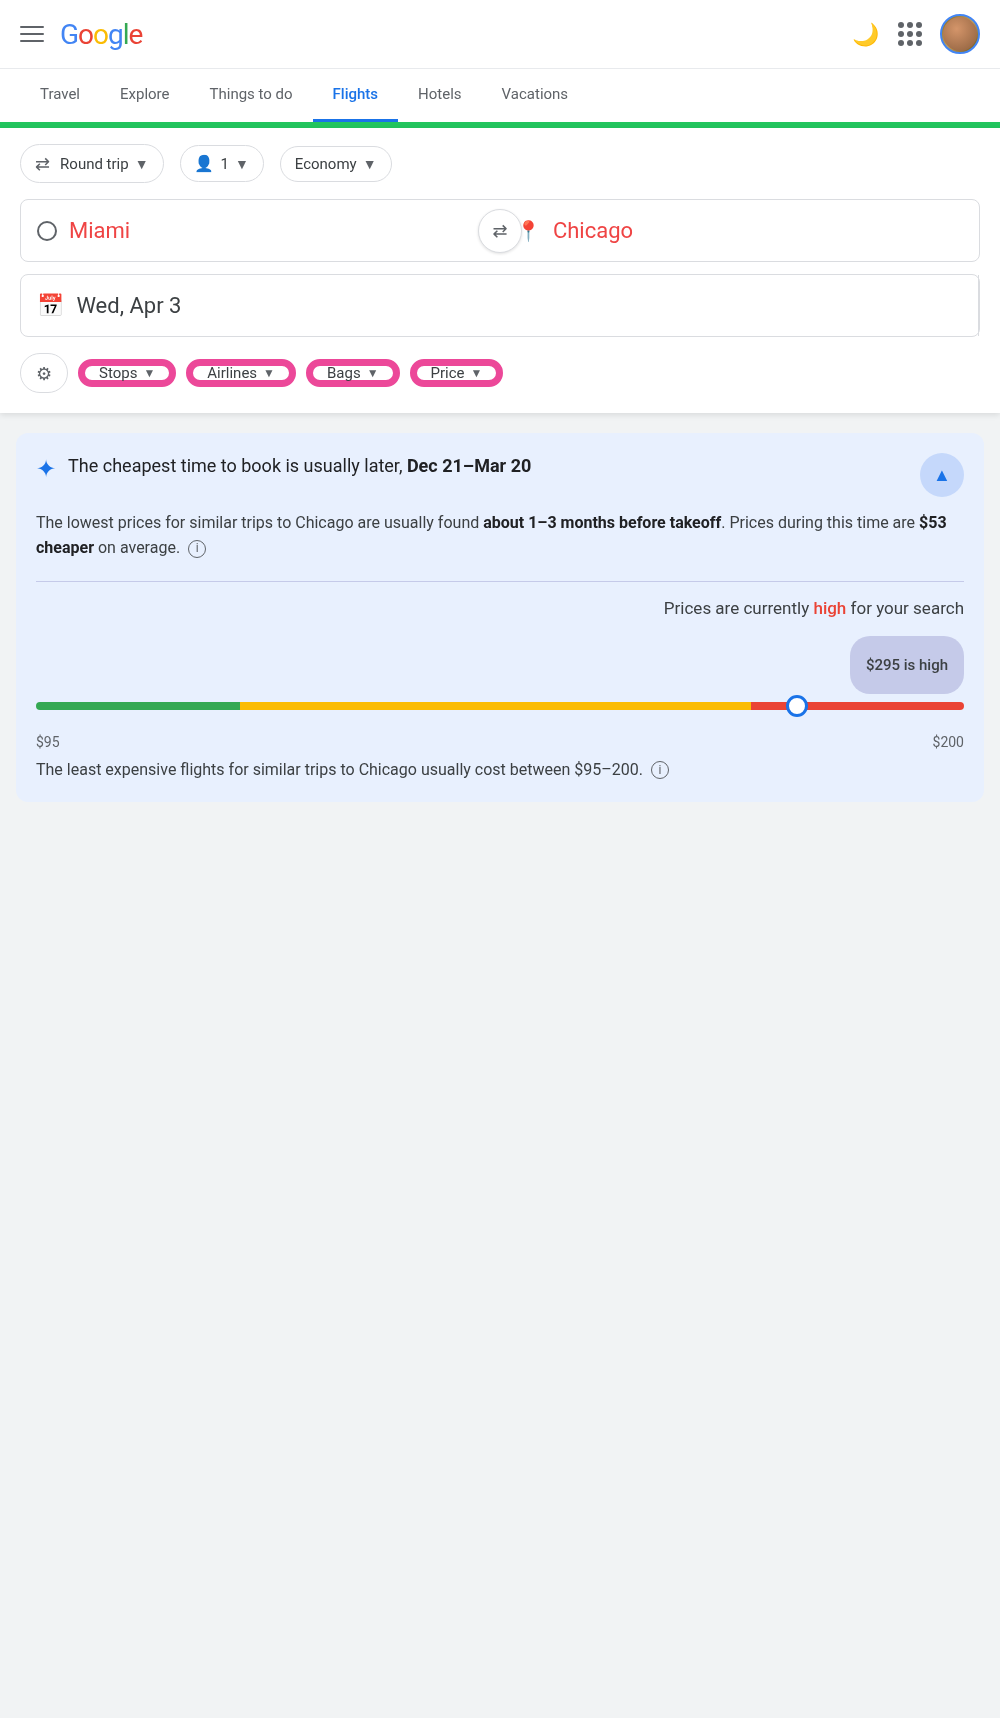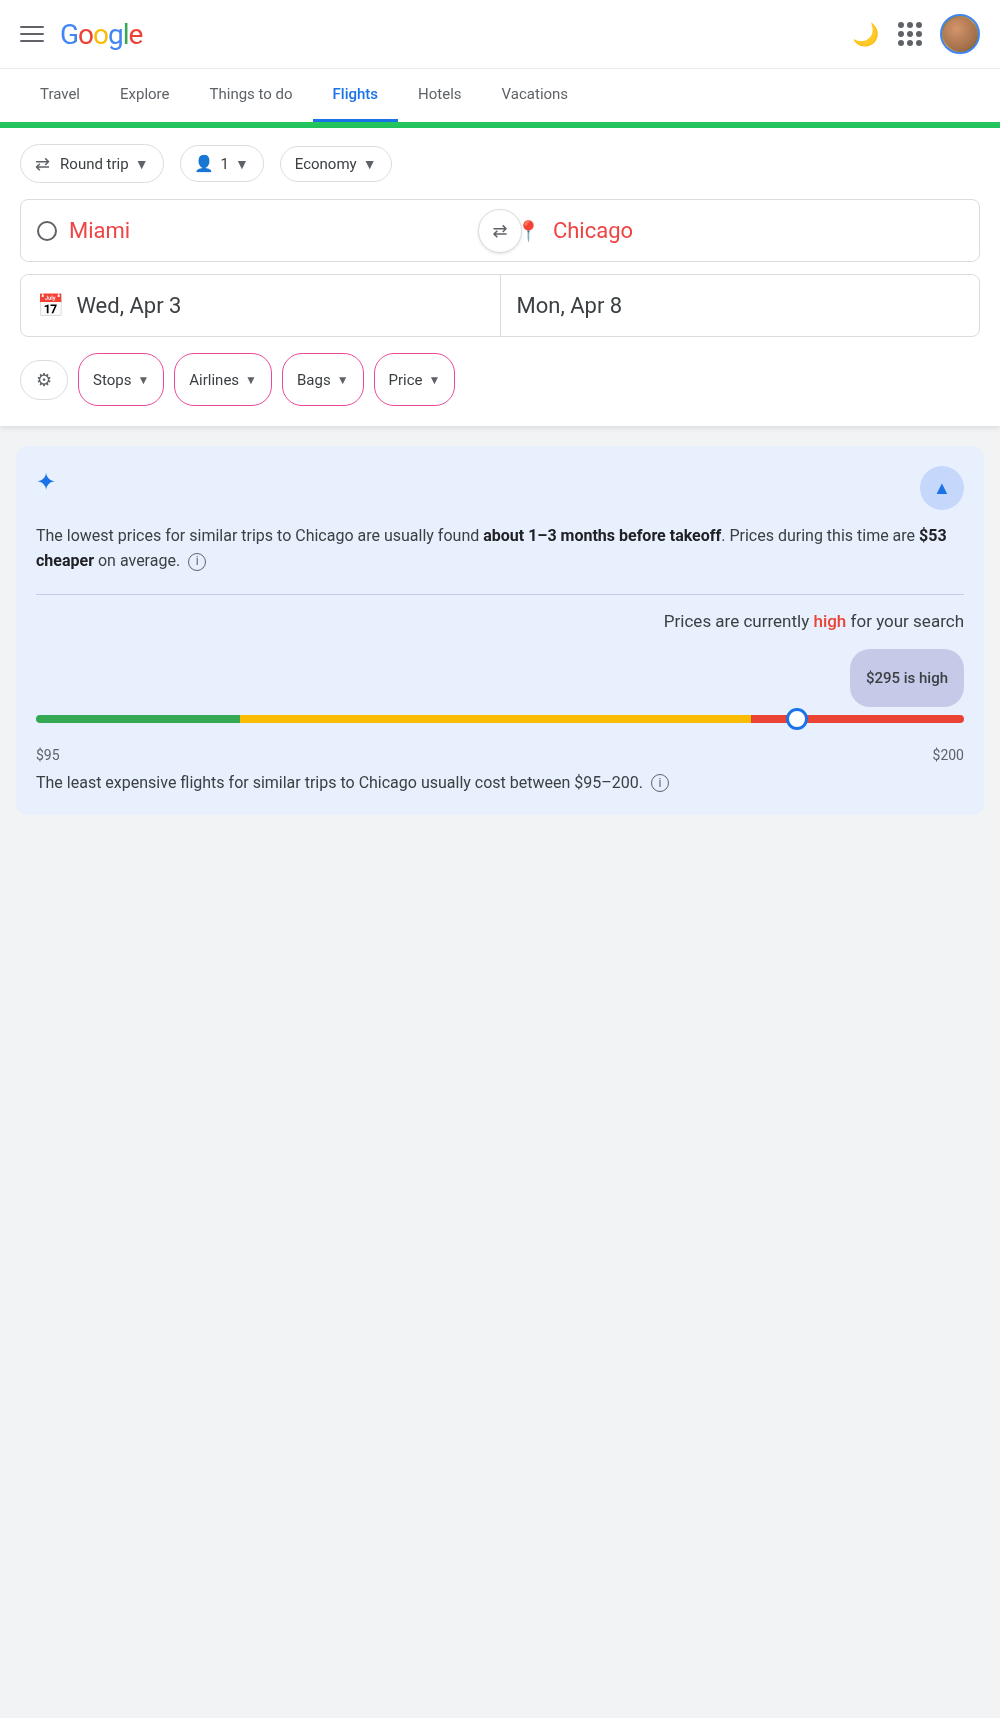--- a/index.html
+++ b/index.html
@@ -254,22 +254,22 @@
       display: flex;
       align-items: center;
       justify-content: center;
       cursor: pointer;
       flex-shrink: 0;
       background: #fff;
       font-size: 18px;
       color: #5f6368;
     }
     .filter-btn {
-      height: 53px;
-      border: 1px solid #ec4899;
+      height: 28px;
+      border: 7px solid #ec4899;
       border-radius: 20px;
       display: flex;
       align-items: center;
       gap: 6px;
       padding: 0 14px;
       cursor: pointer;
       flex-shrink: 0;
       background: #fff;
       font-size: 15px;
       color: #3c4043;
@@ -515,23 +515,20 @@
       <span class="location-pin">📍</span>
       <span class="location-text">Chicago</span>
     </div>
   </div>
 
   <div class="date-row">
     <div class="date-field">
       <span class="calendar-icon">📅</span>
       <span class="date-text">Wed, Apr 3</span>
     </div>
-    <div class="date-field">
-      <span class="date-text">Mon, Apr 8</span>
-    </div>
   </div>
 
   <div class="filter-row">
     <div class="filter-btn-icon">
       <span>⚙</span>
     </div>
     <div class="filter-btn">
       <span>Stops</span>
       <span class="filter-chevron">▼</span>
     </div>
@@ -549,20 +546,23 @@
     </div>
   </div>
 
 </div>
 
 <div class="info-card">
 
   <div class="info-header">
     <div class="info-title-row">
       <span class="sparkle-icon">✦</span>
+      <div class="info-title">
+        <span>The cheapest time to book is usually later, </span><strong>Dec 21–Mar 20</strong>
+      </div>
     </div>
     <button class="collapse-btn">
       <span>▲</span>
     </button>
   </div>
 
   <div class="info-body">
     <span>The lowest prices for similar trips to Chicago are usually found </span><strong>about 1–3 months before takeoff</strong><span>. Prices during this time are </span><strong>$53 cheaper</strong><span> on average.</span>
     <span class="info-icon">i</span>
   </div>

